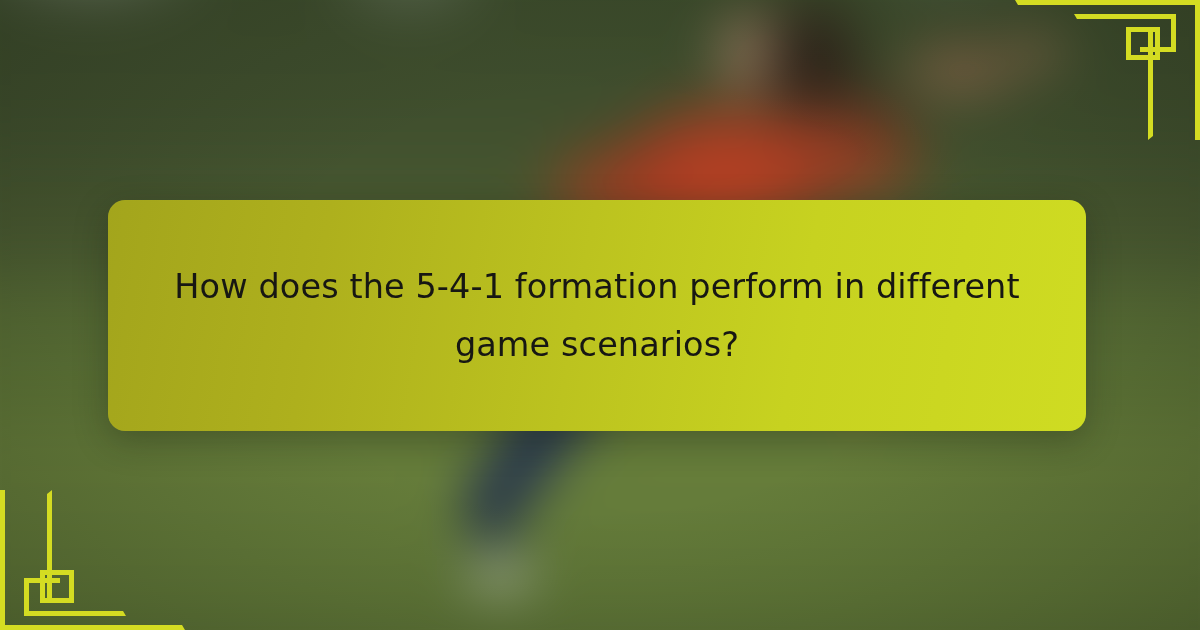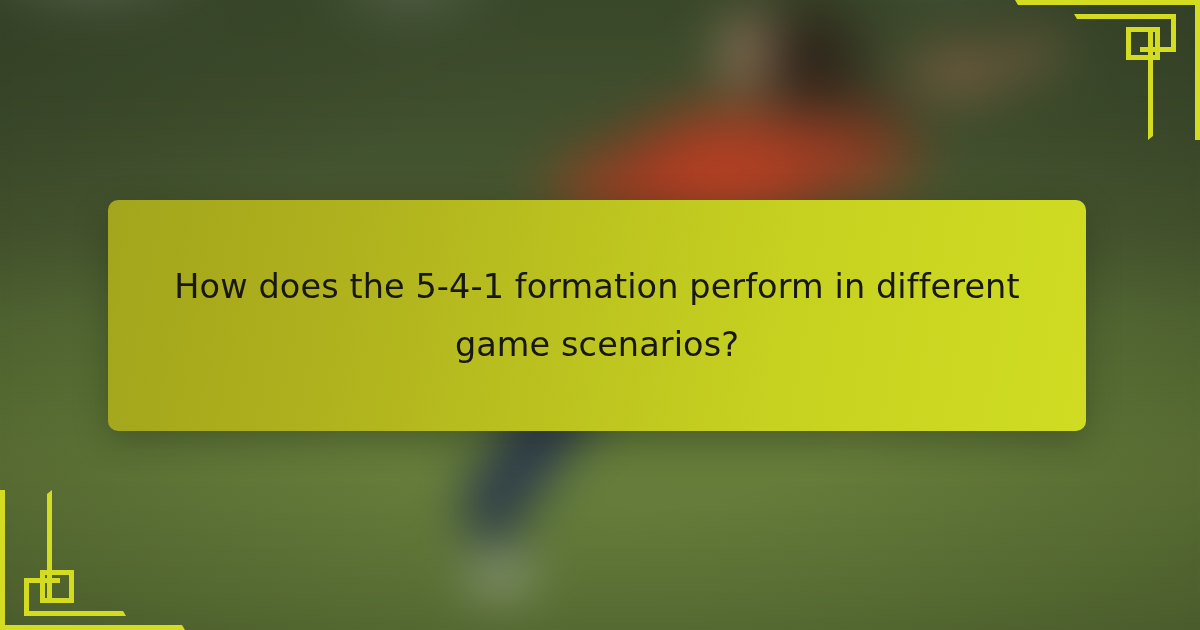--- a/index.html
+++ b/index.html
@@ -73,21 +73,21 @@
   .orn { position:absolute; width:200px; height:140px; }
   .orn svg { display:block; width:100%; height:100%; overflow:visible; }
   .orn-tr { top:0; right:0; }
   .orn-bl { bottom:0; left:0; transform:rotate(180deg); }
 
   
   .card {
     position:absolute;
     left:108px; top:200px;
     width:978px; height:231px;
-    border-radius:10px;
+    border-radius:17px;
     background:linear-gradient(100deg,#a3a51c 0%, #aeb01d 22%, #bcc31f 48%, #c7d220 70%, #cfdc22 100%);
     box-shadow:0 10px 34px rgba(20,26,12,0.30);
     display:flex; align-items:center; justify-content:center;
     padding:18px 66px;
   }
   .card-text {
     width:100%;
     text-align:center;
     color:#171713;
     font-size:33.5px;

